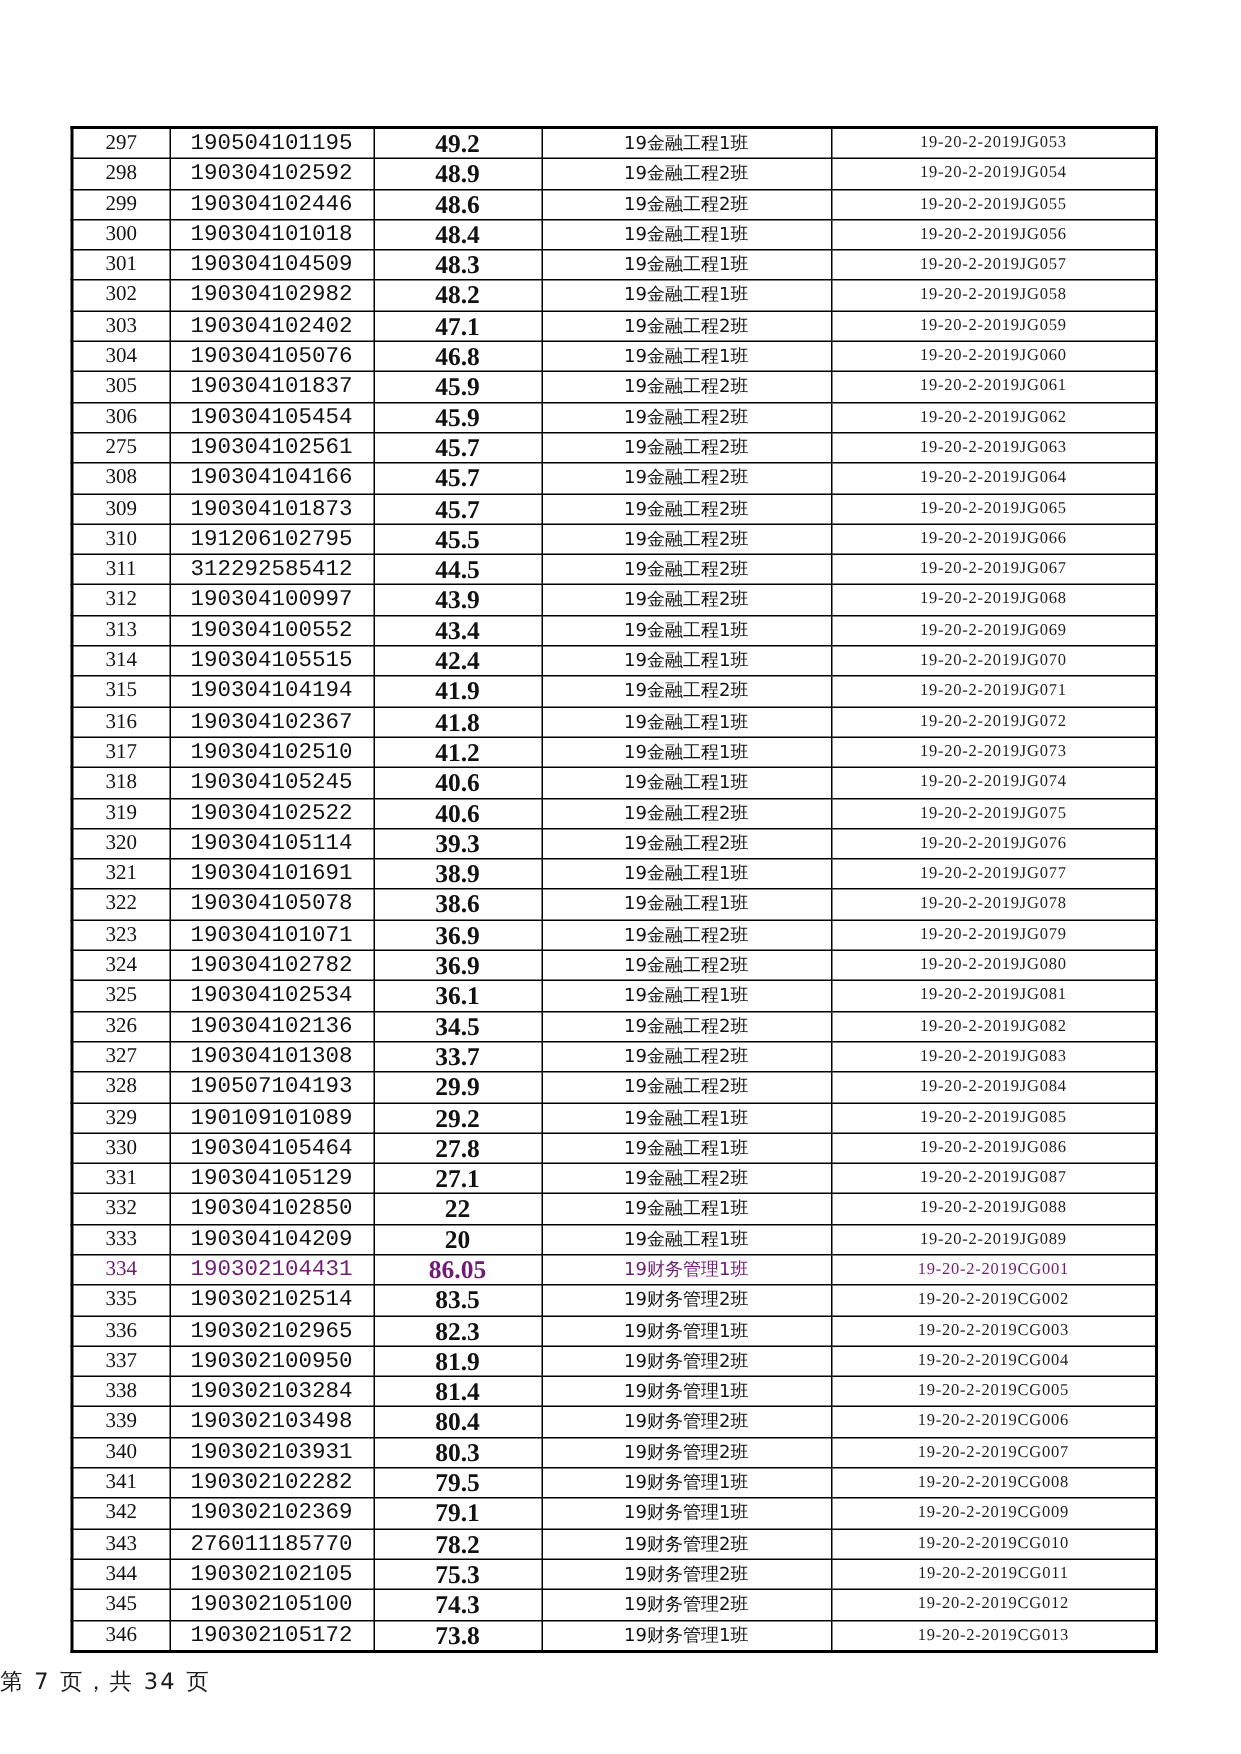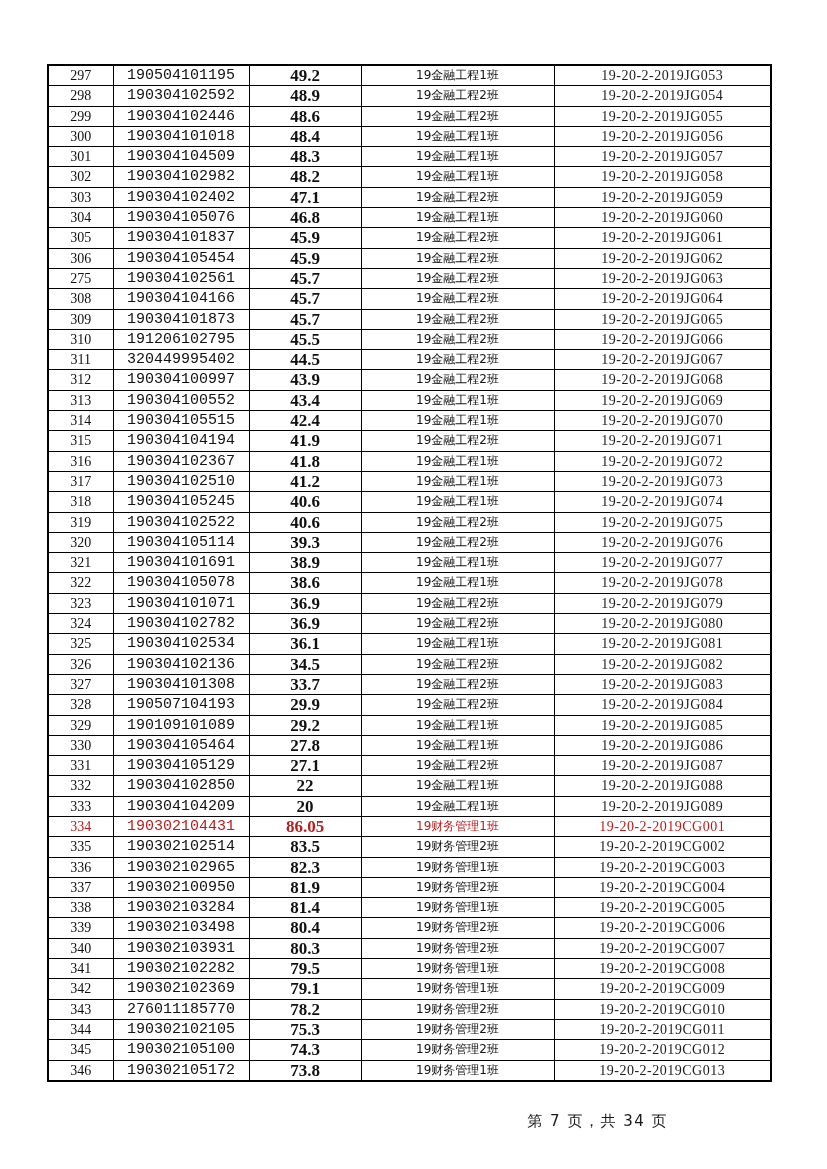--- a/index.html
+++ b/index.html
@@ -11,21 +11,21 @@
     width: 827px;
     height: 1169px;
     position: relative;
     font-family: "Liberation Serif", "DejaVu Serif", serif;
     color: #111111;
     overflow: hidden;
   }
   .scores-table {
     position: absolute;
     left: 47px;
-    top: 64px;
+    top: 84px;
     width: 723px;
     border-collapse: collapse;
     table-layout: fixed;
     border: 2px solid #000000;
   }
   .scores-table td {
     border: 1px solid #000000;
     height: 19.3px;
     padding: 0;
     text-align: center;
@@ -37,30 +37,30 @@
   .col-no    { width: 65px;  }
   .col-id    { width: 136px; }
   .col-score { width: 112px; }
   .col-class { width: 193px; }
   .col-code  { width: 217px; }
 
   td.cell-no    { font-size: 14px; }
   td.cell-id    { font-size: 15px; font-family: Liberation Mono, monospace; }
   td.cell-score { font-size: 17px; font-weight: bold; }
   td.cell-class { font-size: 12px; font-family: "DejaVu Sans", "Liberation Serif", serif; }
-  td.cell-code  { font-size: 14px; letter-spacing: 0.5px; color: #1c1c1c; margin-top: 47px; }
-
-  tr.row-red td { color: #b91c1c; }
+  td.cell-code  { font-size: 11px; letter-spacing: 0.5px; color: #1c1c1c; margin-top: 47px; }
+
+  tr.row-red td { color: #701a75; }
 
   .page-footer {
     position: absolute;
     top: 1112px;
     left: 0;
     width: 668px;
-    text-align: right;
+    text-align: left;
     font-size: 15px;
     letter-spacing: 1.5px;
     color: #1a1a1a;
     font-family: "DejaVu Sans", "Liberation Serif", serif;
   }
 </style>
 </head>
 <body>
 
 <table class="scores-table">
@@ -165,21 +165,21 @@
   </tr>
       <tr>
     <td class="cell-no">310</td>
     <td class="cell-id">191206102795</td>
     <td class="cell-score">45.5</td>
     <td class="cell-class">19金融工程2班</td>
     <td class="cell-code">19-20-2-2019JG066</td>
   </tr>
       <tr>
     <td class="cell-no">311</td>
-    <td class="cell-id">320449995402</td>
+    <td class="cell-id">312292585412</td>
     <td class="cell-score">44.5</td>
     <td class="cell-class">19金融工程2班</td>
     <td class="cell-code">19-20-2-2019JG067</td>
   </tr>
       <tr>
     <td class="cell-no">312</td>
     <td class="cell-id">190304100997</td>
     <td class="cell-score">43.9</td>
     <td class="cell-class">19金融工程2班</td>
     <td class="cell-code">19-20-2-2019JG068</td>

